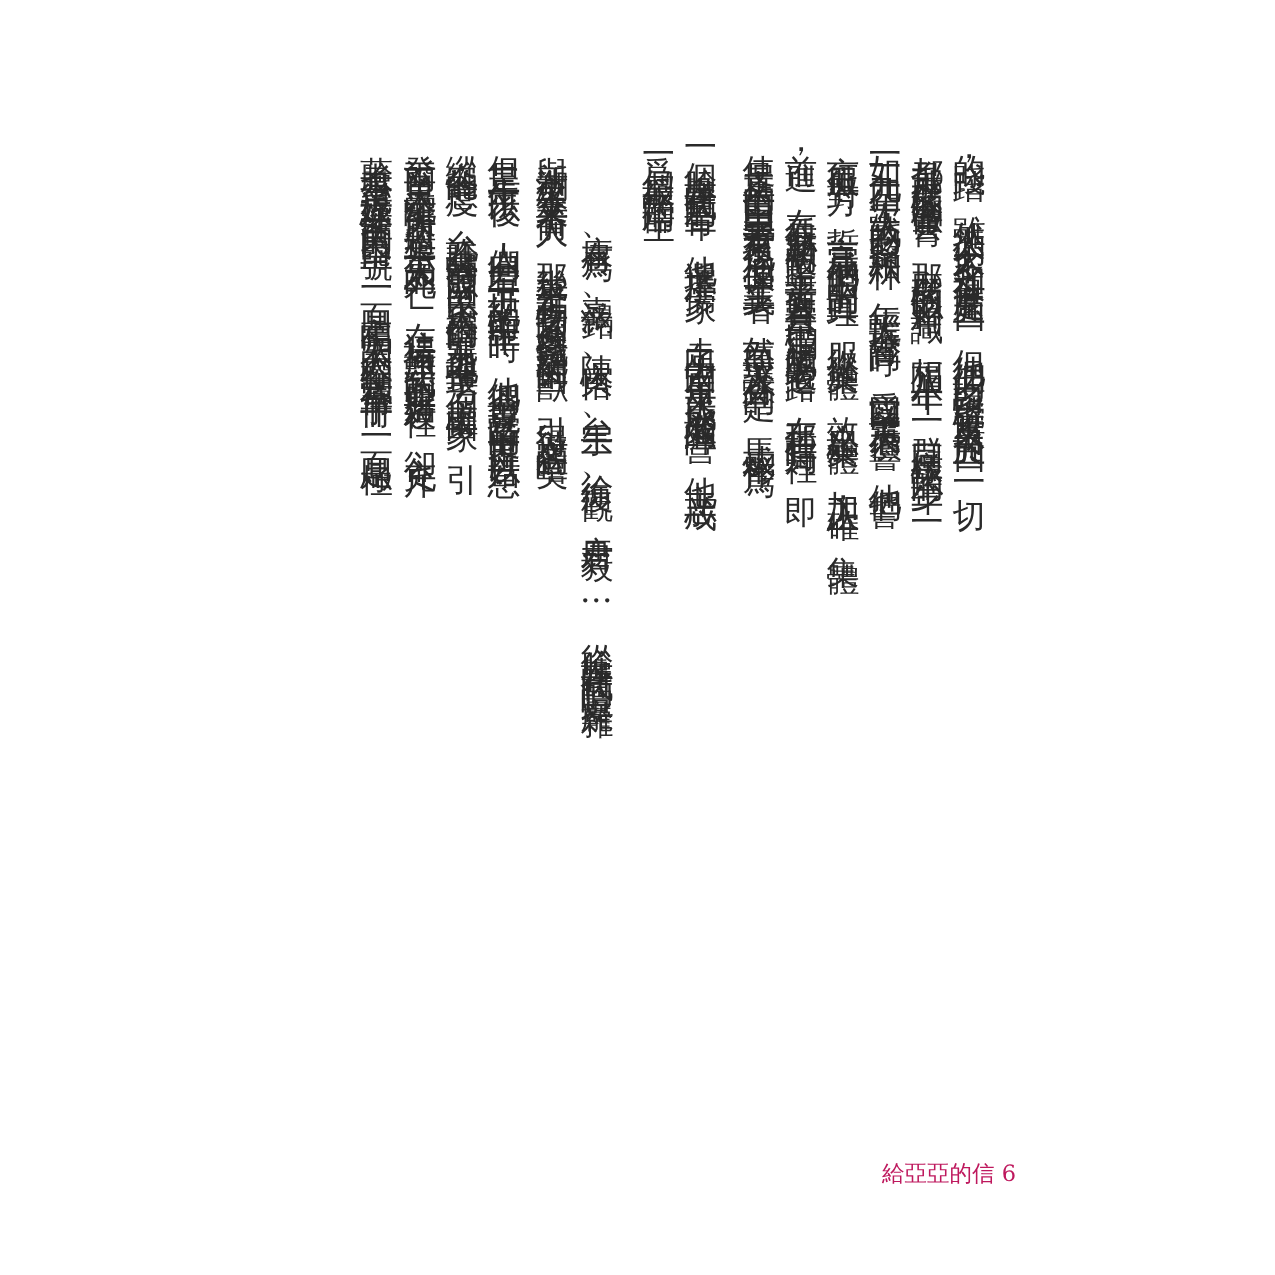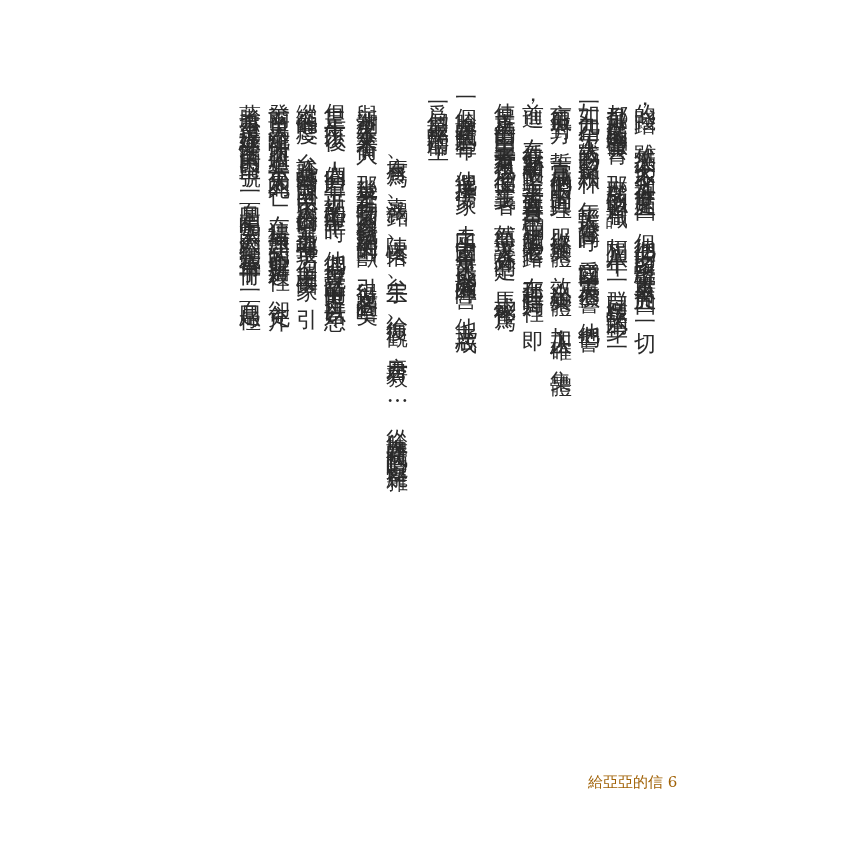--- a/index.html
+++ b/index.html
@@ -16,21 +16,21 @@
     color: #2a2a2a;
     white-space: nowrap;
     width: 26px;
   }
   .footer {
     position: absolute;
     left: 588px;
     top: 773px;
     font-family: "DejaVu Serif", "Liberation Serif", serif;
     font-size: 15px;
-    color: #a16207;
+    color: #be185d;
     white-space: nowrap;
   }
 </style>
 </head>
 <body>
 
 <div class="page">
   <div class="col" style="left:632px; top:86px;">的踐踏，雖然人們大多不知道什麼是五四，但他們的諸多口號確實來自於五四，一切</div>
   <div class="col" style="left:604px; top:86px;">都是那麼樣的響徹雲霄，那麼樣的似曾相識，相隔八十年，一群同樣年輕的少年，一</div>
   <div class="col" style="left:576px; top:86px;">如一九一四年一次大戰的巴黎與柏林，年輕人振臂高呼，愛國口號震天價響，他們誓</div>

